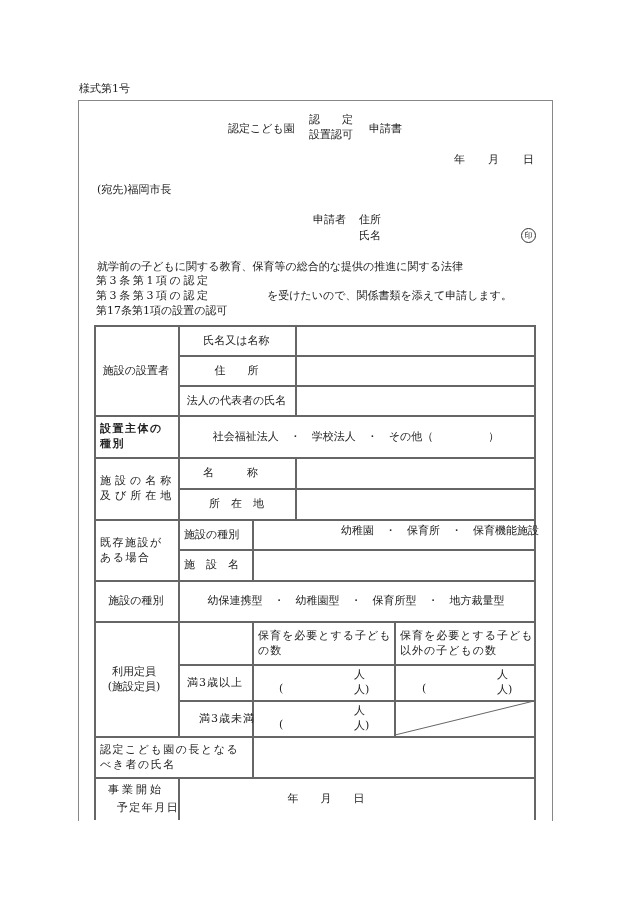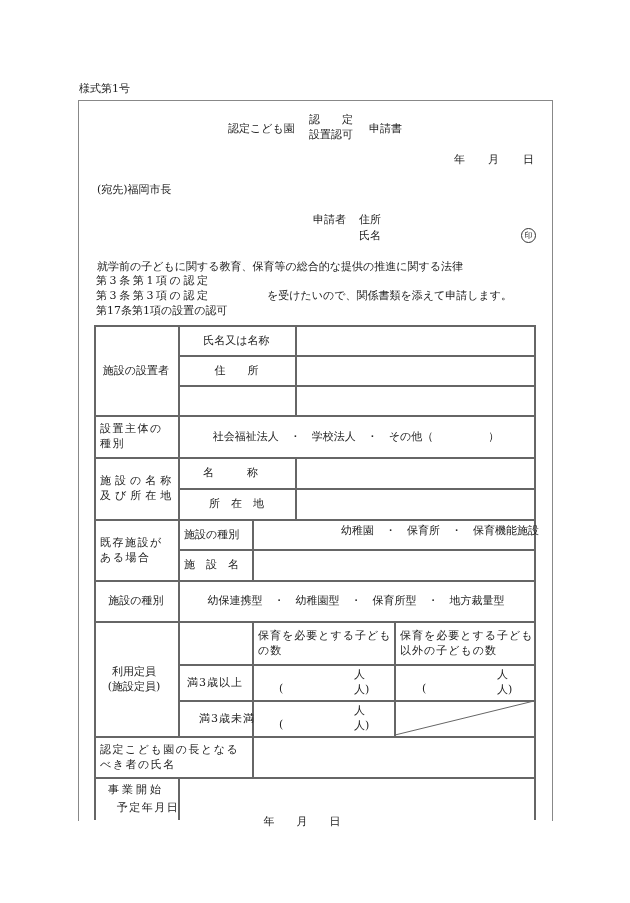--- a/index.html
+++ b/index.html
@@ -95,25 +95,26 @@
   <div class="ln v" style="left:158px;top:296px;height:156px;"></div>
   <div class="ln v" style="left:300px;top:296px;height:115px;"></div>
 
   <svg class="diag" style="left:300px;top:375px;" width="141" height="36">
     <line x1="1" y1="35" x2="140" y2="1" stroke="#666" stroke-width="1"></line>
   </svg>
 
   <div class="cell ctr" style="left:0;top:0;width:84px;height:90px;">施設の設置者</div>
   <div class="cell ctr" style="left:84px;top:0;width:117px;height:30px;">氏名又は名称</div>
   <div class="cell ctr" style="left:84px;top:30px;width:117px;height:30px;">住　　所</div>
+  <div class="cell ctr" style="left:84px;top:60px;width:117px;height:30px;">法人の代表者の氏名</div>
   <div class="cell lft" style="left:201px;top:0;width:233px;height:30px;"></div>
   <div class="cell lft" style="left:201px;top:30px;width:233px;height:30px;"></div>
   <div class="cell lft" style="left:201px;top:60px;width:233px;height:30px;"></div>
 
-  <div class="cell lft wide" style="left:0;top:90px;width:72px;height:42px;white-space:normal;">設置主体の種別</div>
+  <div class="cell lft wide" style="left:0;top:90px;width:72px;height:42px;white-space:normal;font-weight:bold;">設置主体の種別</div>
   <div class="cell ctr" style="left:84px;top:90px;width:356px;height:42px;white-space:pre;text-align:right;">社会福祉法人　・　学校法人　・　その他（　　　　　）</div>
 
   <div class="cell lft spaced" style="left:0;top:132px;width:76px;height:62px;white-space:normal;">施設の名称及び所在地</div>
   <div class="cell ctr" style="left:84px;top:132px;width:105px;height:31px;white-space:pre;">名　　　称</div>
   <div class="cell ctr" style="left:84px;top:163px;width:117px;height:31px;white-space:pre;">所　在　地</div>
   <div class="cell lft" style="left:201px;top:132px;width:233px;height:31px;"></div>
   <div class="cell lft" style="left:201px;top:163px;width:233px;height:31px;"></div>
 
   <div class="cell lft wide" style="left:0;top:194px;width:72px;height:61px;white-space:normal;">既存施設がある場合</div>
   <div class="cell lft" style="left:84px;top:194px;width:68px;height:30px;">施設の種別</div>
@@ -142,14 +143,14 @@
   <div class="abs" style="left:260px;top:378px;">人</div>
   <div class="abs" style="left:185px;top:393px;">(</div>
   <div class="abs" style="left:260px;top:393px;">人)</div>
 
   <div class="cell lft wide" style="left:0;top:411px;width:146px;height:41px;white-space:normal;">認定こども園の長となるべき者の氏名</div>
   <div class="ln v" style="left:158px;top:411px;height:41px;"></div>
   <div class="cell lft" style="left:158px;top:411px;width:276px;height:41px;"></div>
 
   <div class="cell ctr" style="left:0;top:455px;width:84px;height:18px;letter-spacing:3px;">事業開始</div>
   <div class="cell ctr" style="left:0;top:473px;width:108px;height:18px;letter-spacing:1.5px;">予定年月日</div>
-  <div class="cell ctr" style="left:68px;top:452px;width:280px;height:43px;white-space:pre;margin-top:23px;">年　　月　　日</div>
+  <div class="cell ctr" style="left:92px;top:452px;width:280px;height:43px;white-space:pre;">年　　月　　日</div>
 </div>
 
 </body></html>

